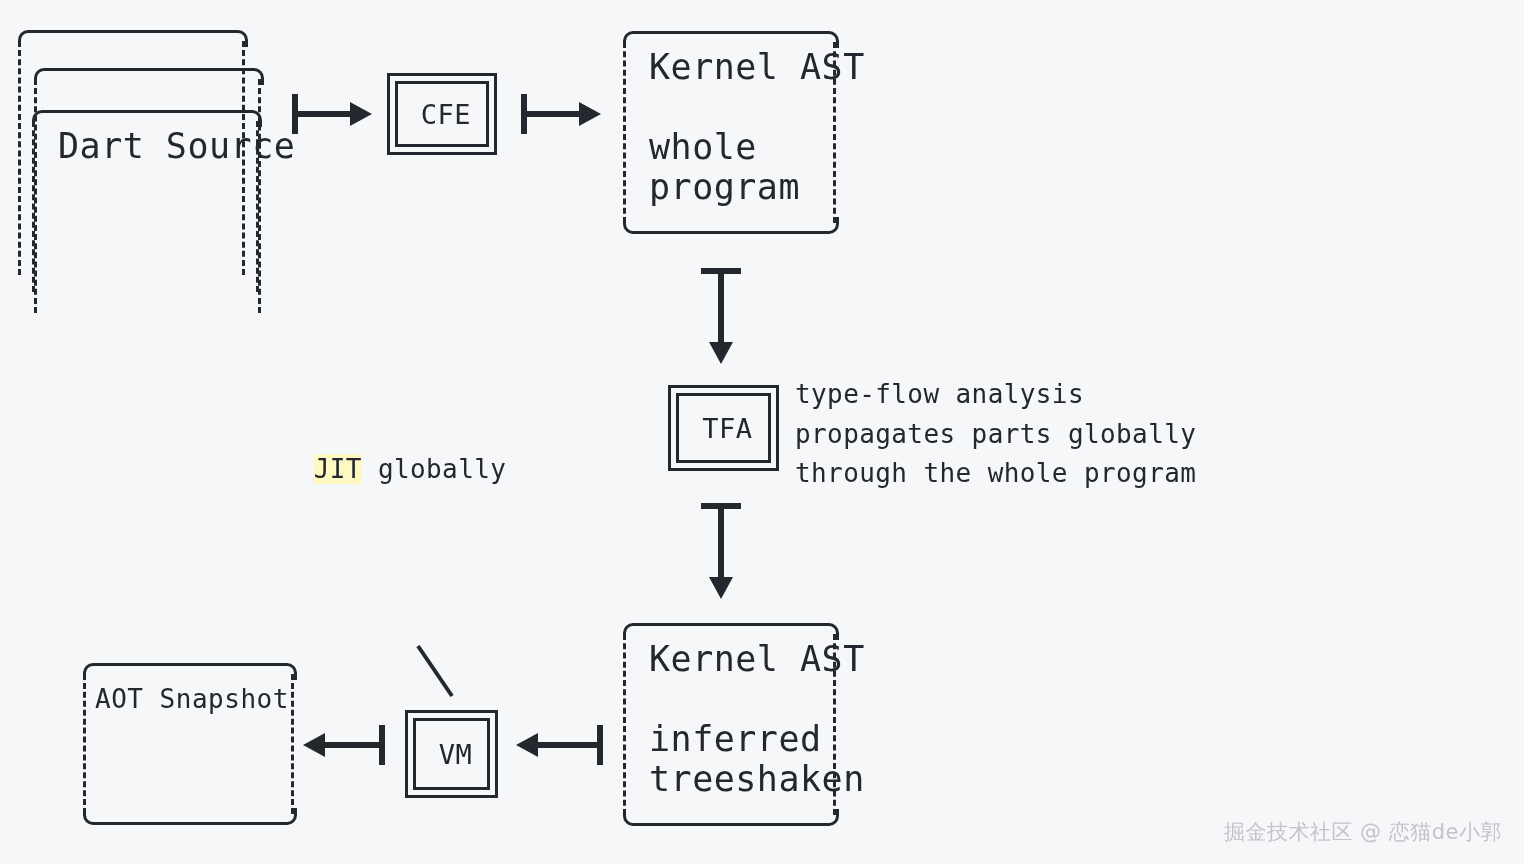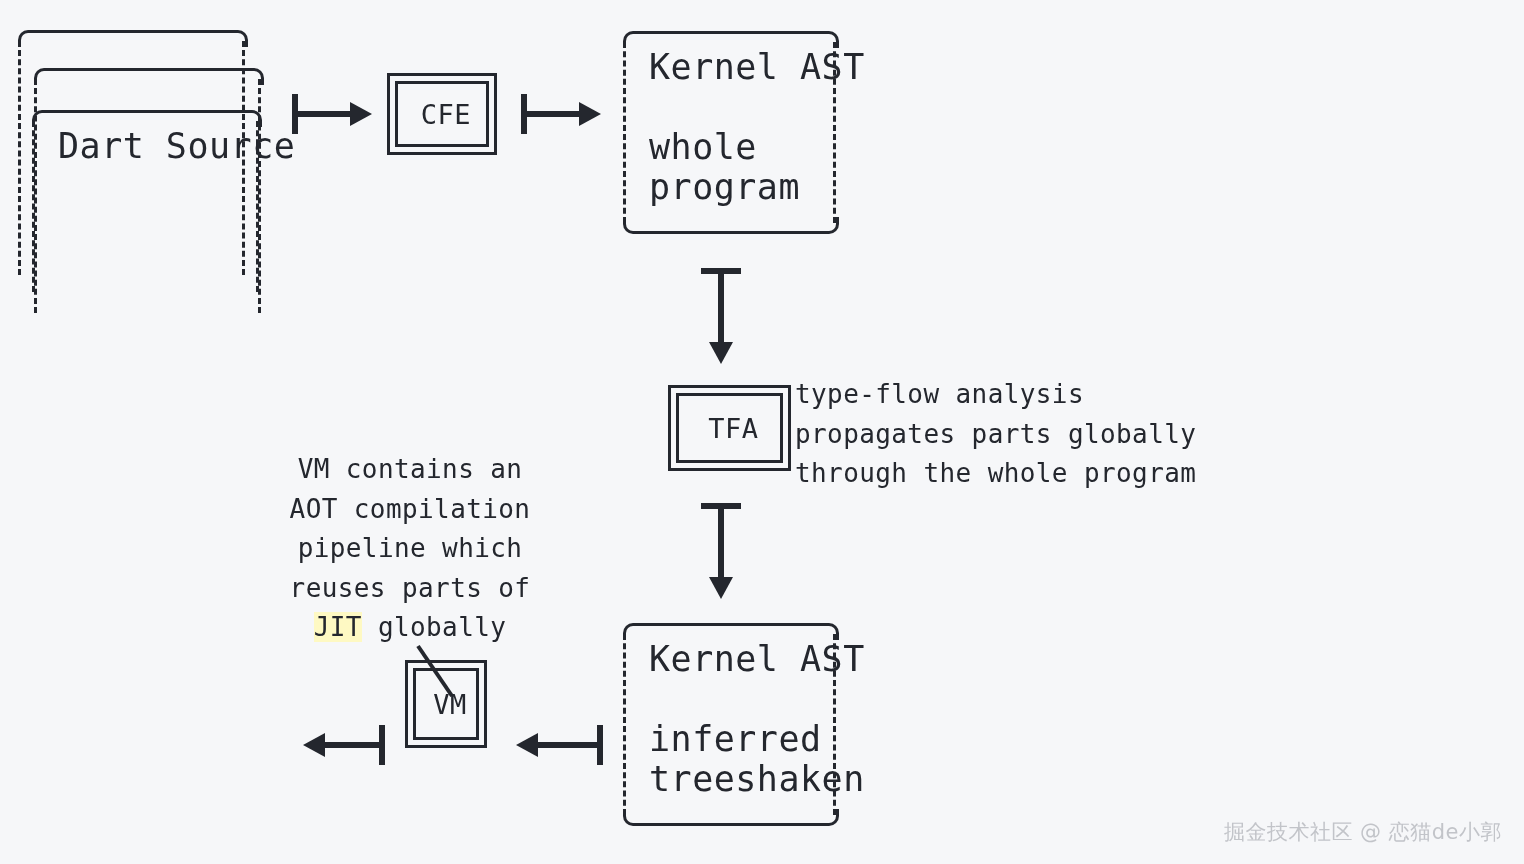--- a/index.html
+++ b/index.html
@@ -234,21 +234,21 @@
 whole
 program</div>
   </div>
 
   <div class="arrow-v" style="left:701px; top:268px; width:40px; height:96px;">
     <div class="tail-cap"></div>
     <div class="shaft"></div>
     <div class="head"></div>
   </div>
 
-  <div class="proc-node" style="left:668px; top:385px; width:123px; height:86px;">
+  <div class="proc-node" style="left:668px; top:385px; width:111px; height:86px;">
     <div class="inner"></div>
     <div class="proc-label">TFA</div>
   </div>
 
   <div class="annot" style="left:795px; top:375px;">type-flow analysis
 propagates parts globally
 through the whole program</div>
 
   <div class="arrow-v" style="left:701px; top:503px; width:40px; height:96px;">
     <div class="tail-cap"></div>
@@ -266,37 +266,40 @@
 inferred
 treeshaken</div>
   </div>
 
   <div class="arrow-h to-left" style="left:516px; top:725px; width:87px;">
     <div class="tail-cap"></div>
     <div class="shaft"></div>
     <div class="head"></div>
   </div>
 
-  <div class="proc-node" style="left:405px; top:660px; width:82px; height:88px;">
+  <div class="proc-node" style="left:405px; top:710px; width:93px; height:88px;">
     <div class="inner"></div>
     <div class="proc-label">VM</div>
   </div>
 
   <div class="arrow-h to-left" style="left:303px; top:725px; width:82px;">
     <div class="tail-cap"></div>
     <div class="shaft"></div>
     <div class="head"></div>
   </div>
 
-
-  <div class="annot centered" style="left:280px; top:450px; width:260px;"><span>VM contains an
-AOT compilation
-pipeline which
-reuses parts of
-</span><span class="hl">JIT</span><span> globally</span></div>
+  <div class="doc-node" style="left:83px; top:663px; width:214px; height:162px;">
+    <div class="rail-top"></div>
+    <div class="rail-bottom"></div>
+    <div class="rail-left"></div>
+    <div class="rail-right"></div>
+    <div class="doc-label" style="left:12px; right:10px; font-size:26px;">AOT Snapshot</div>
+  </div>
+
+  <div class="annot centered" style="left:280px; top:450px; width:260px;"><span class="hl">JIT</span><span> globally</span></div>
 
   <svg class="leader" style="left:410px; top:640px; width:70px; height:65px;" viewBox="0 0 70 65" xmlns="http://www.w3.org/2000/svg">
     <line x1="8" y1="6" x2="42" y2="56" stroke="#24272e" stroke-width="4"></line>
   </svg>
 
   <div class="watermark" style="right:22px; bottom:18px;">掘金技术社区 @ 恋猫de小郭</div>
 
 </div>
 
 </body></html>

